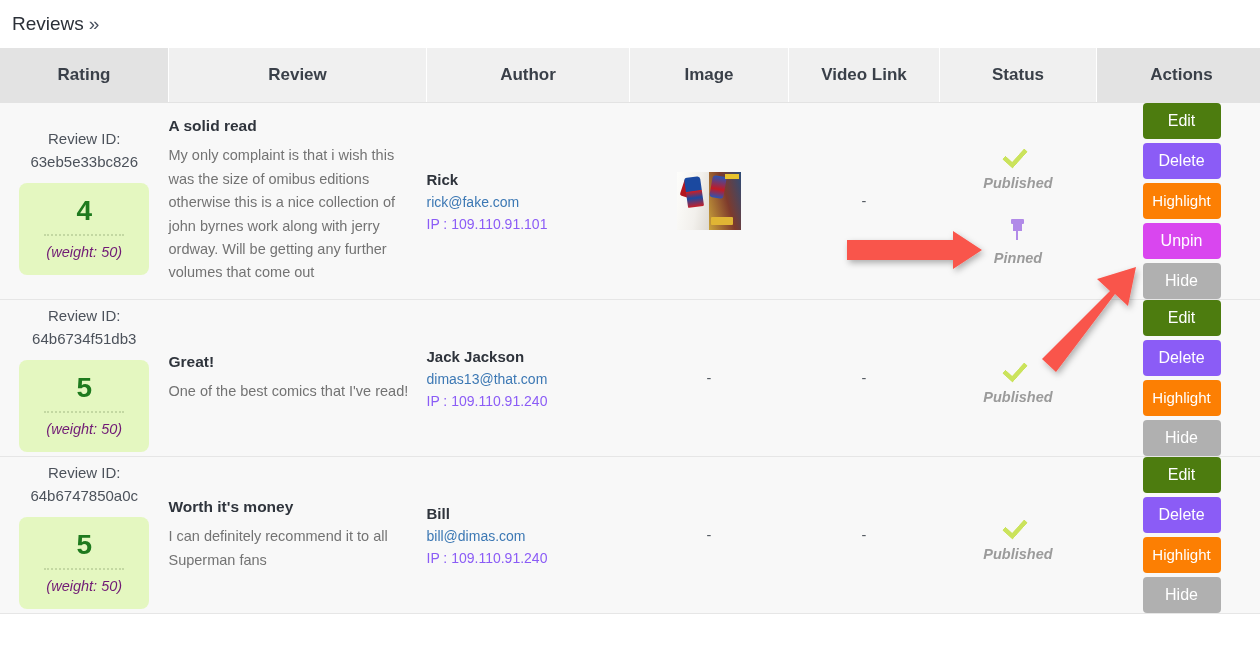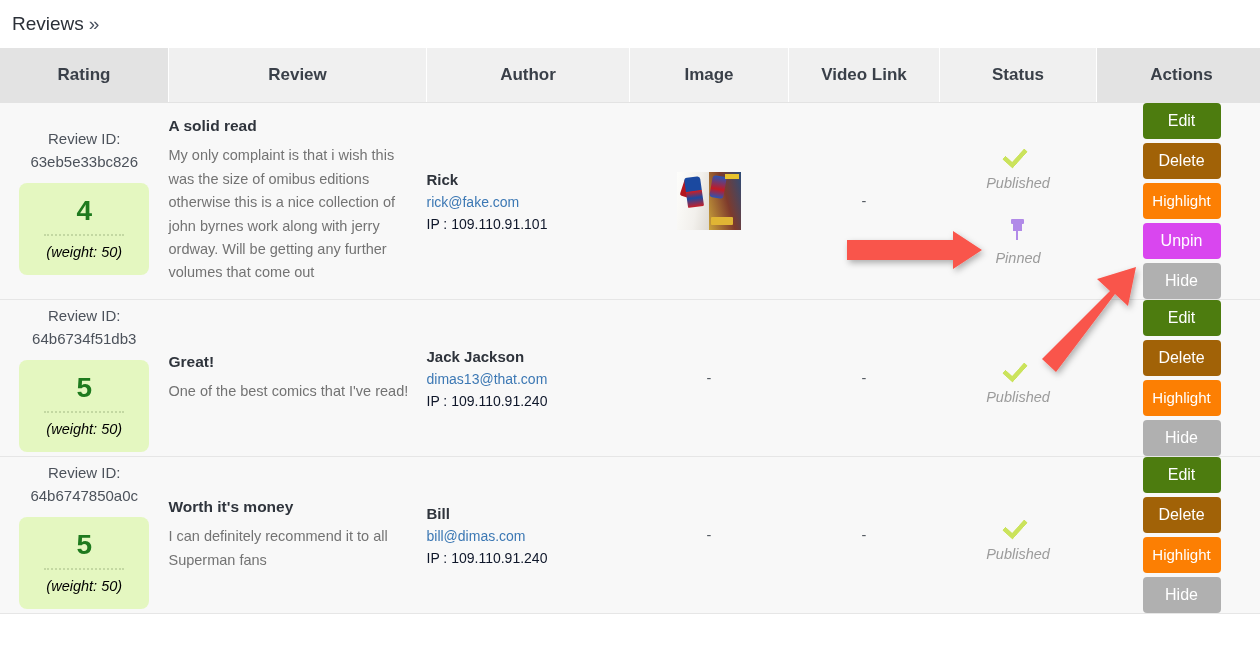--- a/index.html
+++ b/index.html
@@ -93,21 +93,21 @@
     line-height: 1;
   }
   .rating-sep {
     width: 80px;
     margin: 9px auto 8px auto;
     border-top: 2px dotted #c3d8a2;
   }
   .rating-weight {
     font-size: 14.5px;
     font-style: italic;
-    color: #000000;
+    color: #701a75;
   }
 
   
   .review-cell { padding: 12px 16px 14px 14px; vertical-align: top; }
   .review-title {
     font-size: 15.5px;
     font-weight: bold;
     color: #2f343c;
     margin-bottom: 9px;
   }
@@ -126,21 +126,21 @@
     color: #2f343c;
     margin-bottom: 6px;
   }
   .author-email {
     font-size: 14px;
     color: #3c78b4;
     margin-bottom: 6px;
   }
   .author-ip {
     font-size: 14px;
-    color: #0f172a;
+    color: #8b5cf6;
   }
 
   
   .image-cell { text-align: center; }
   .thumb {
     width: 64px;
     height: 58px;
     display: inline-block;
     position: relative;
     overflow: hidden;
@@ -227,21 +227,21 @@
     background: #b18ae8;
   }
   .pin-icon .pin-needle {
     position: absolute; left: 8px; top: 11px;
     width: 2px; height: 10px;
     background: #b18ae8;
   }
   .status-label {
     font-size: 14.5px;
     font-style: italic;
-    font-weight: normal;
+    font-weight: bold;
     color: #9b9b9b;
     margin-top: 6px;
   }
 
   
   .actions-cell { padding: 6px 0; text-align: center; }
   .actions-stack {
     display: flex;
     flex-direction: column;
     align-items: center;
@@ -255,21 +255,21 @@
     border-radius: 4px;
     color: #ffffff;
     font-size: 16px;
     font-family: "Liberation Sans", sans-serif;
     cursor: pointer;
     padding: 0;
     text-align: center;
     white-space: nowrap;
   }
   .act-edit      { background: #4d7c0f; }
-  .act-delete    { background: #a16207; }
+  .act-delete    { background: #8b5cf6; }
   .act-highlight { background: #fc7f03; font-size: 15px; }
   .act-unpin     { background: #d946ef; }
   .act-hide      { background: #b0b0b0; }
 
   
   .arrow-layer {
     position: absolute;
     left: 0; top: 0;
     width: 1260px; height: 660px;
     pointer-events: none;

